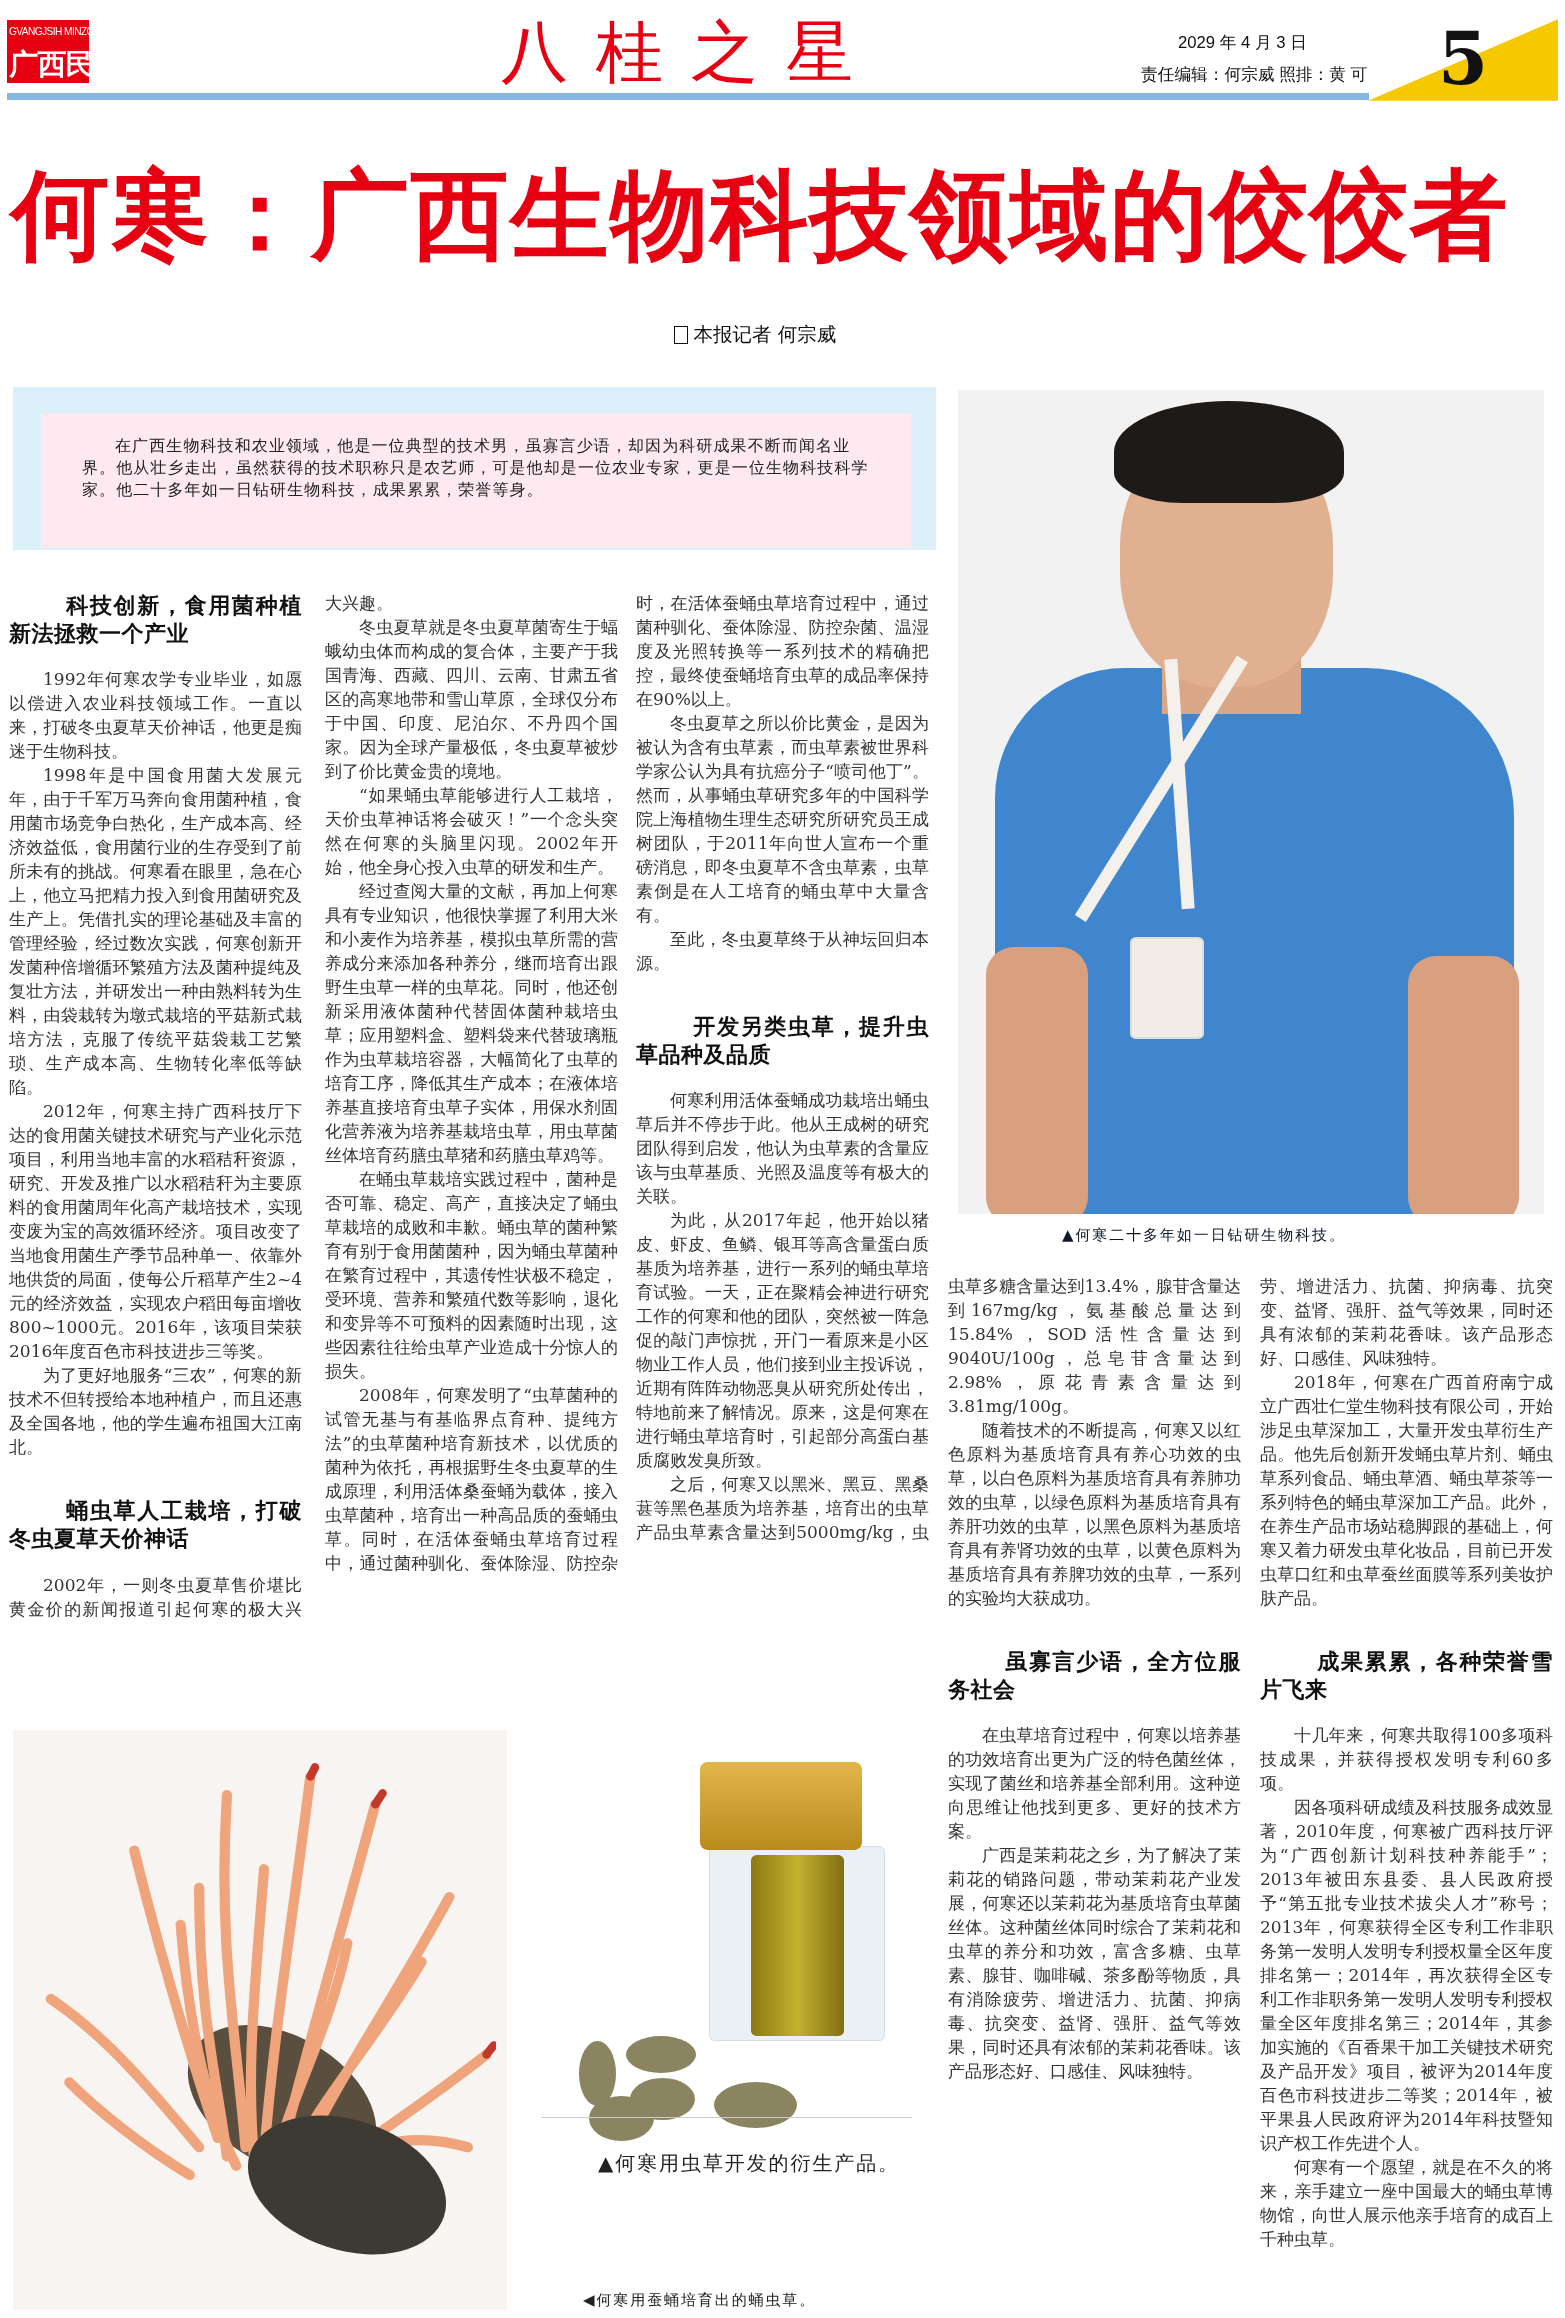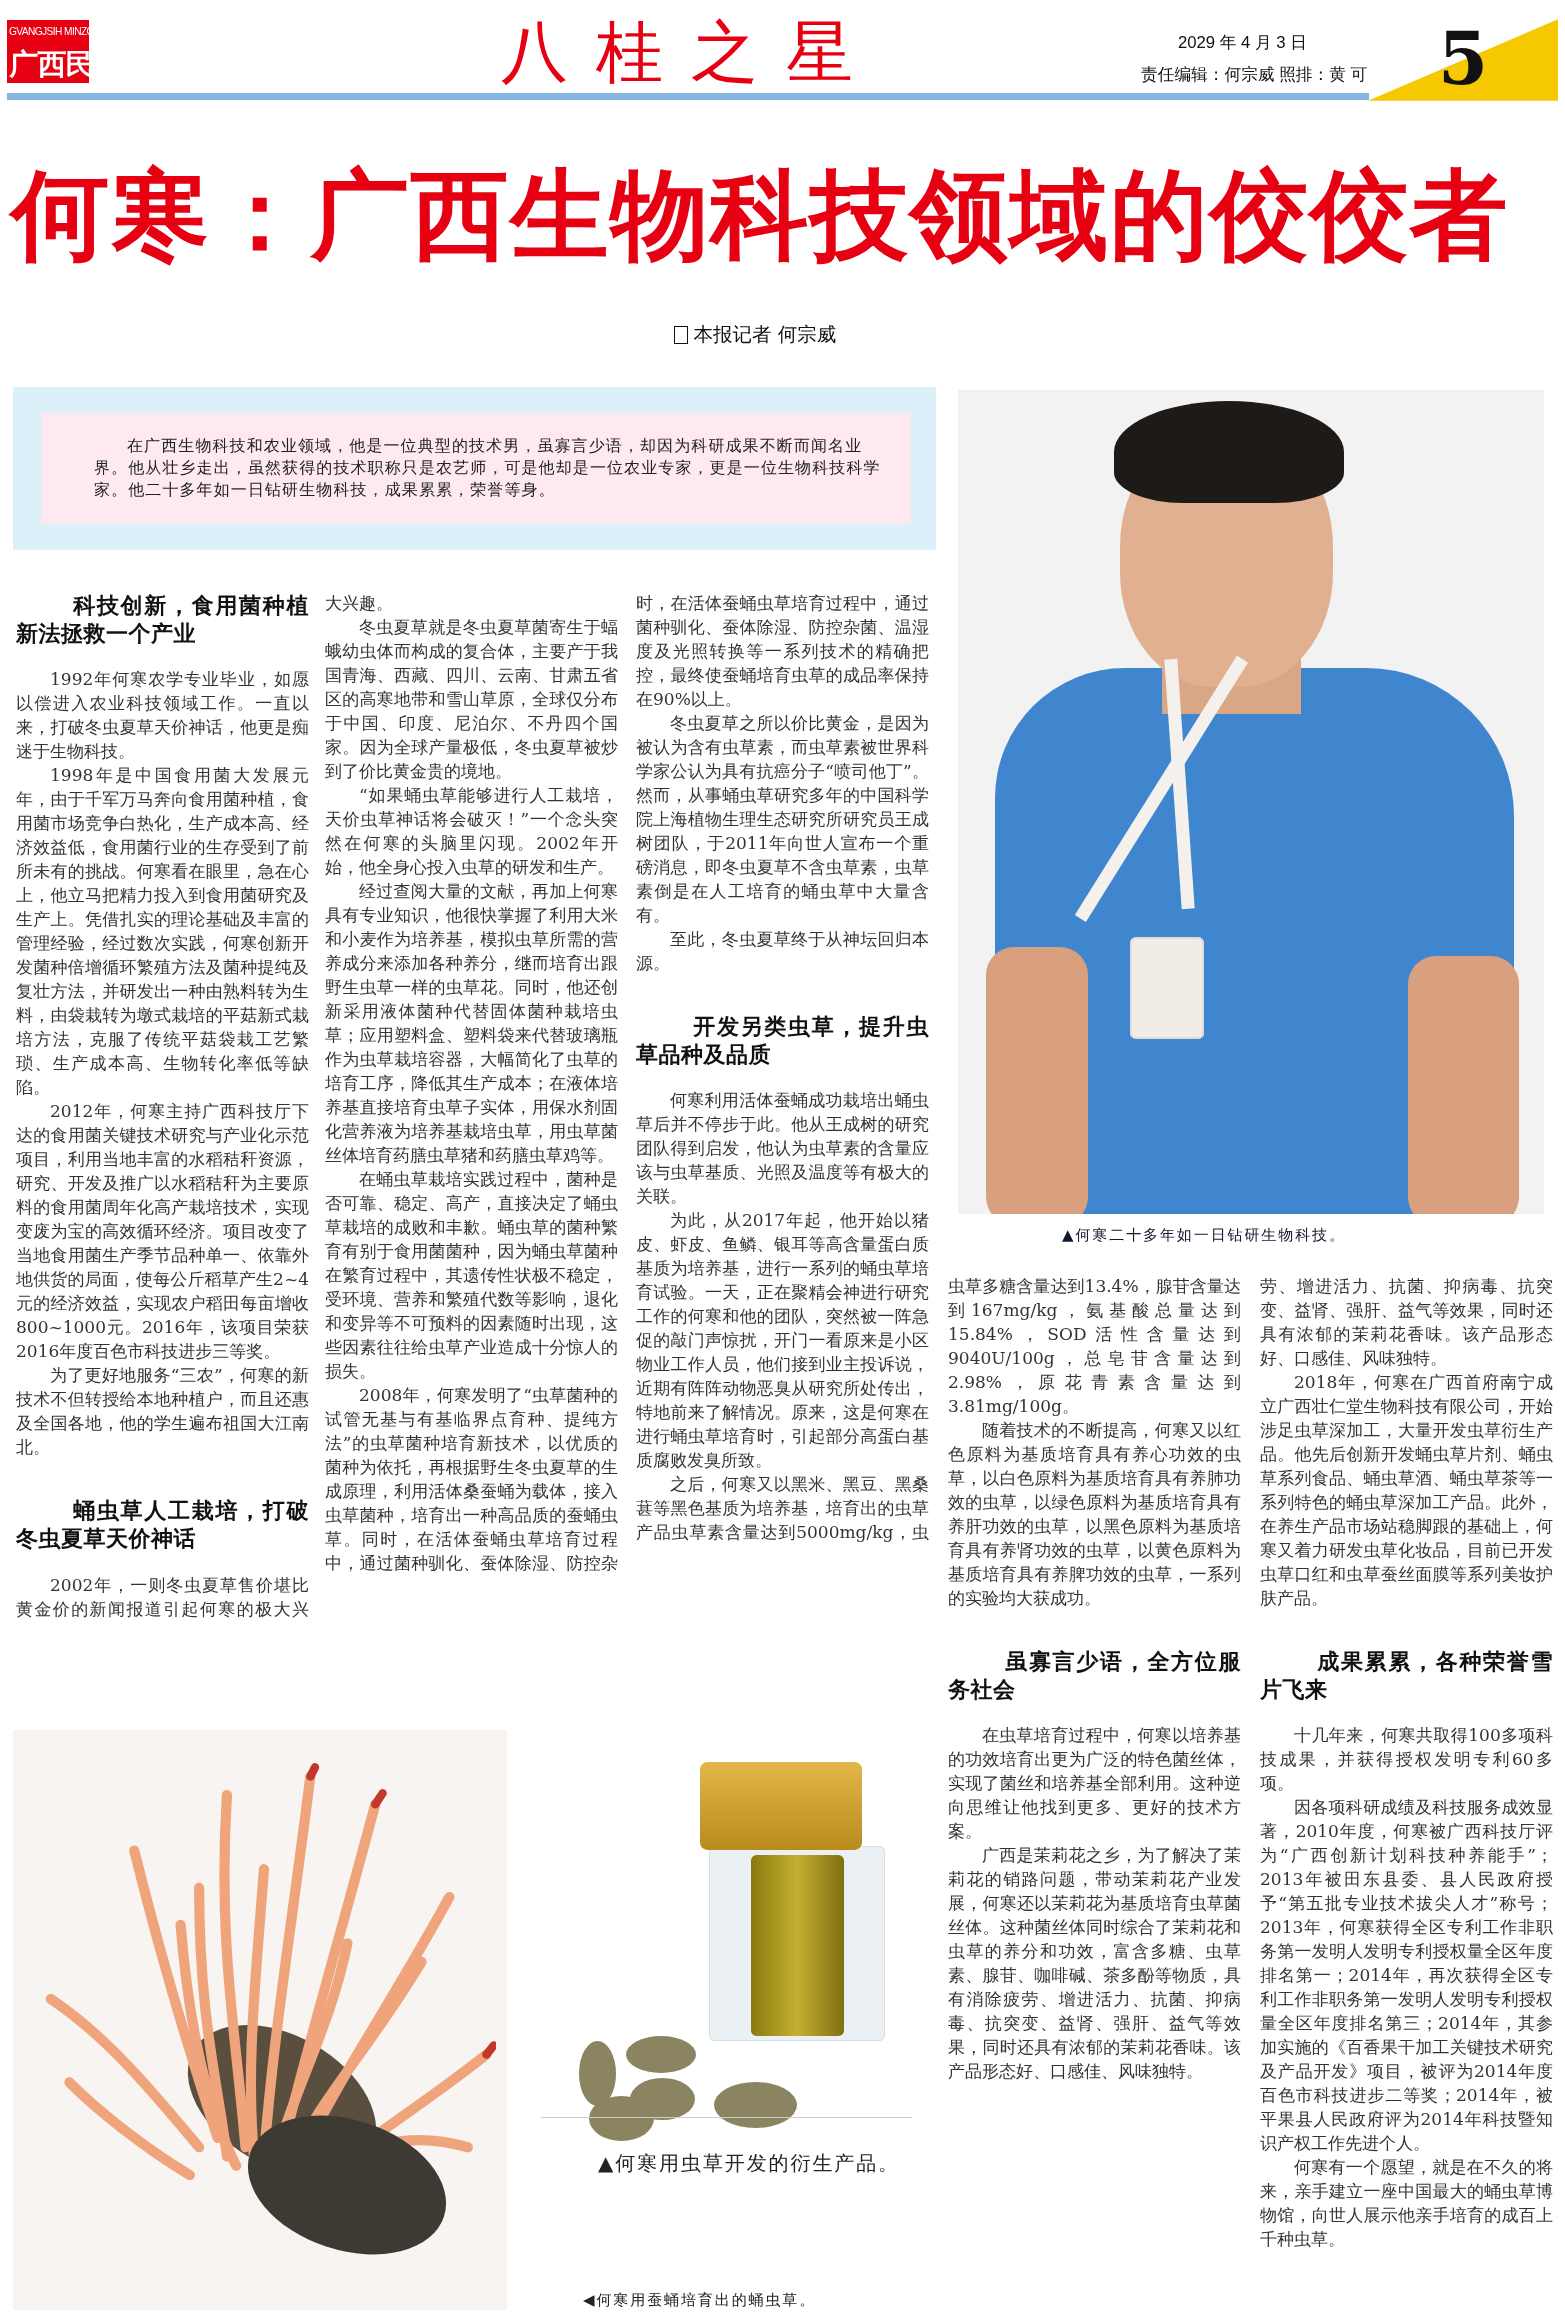--- a/index.html
+++ b/index.html
@@ -17,21 +17,21 @@
   .page-corner { position: absolute; left: 1368px; top: 18.6px; width: 190px; height: 82px; }
   .page-num { position: absolute; left: 1438px; top: 16.7px; font-family: "DejaVu Serif", serif; font-size: 72px; font-weight: bold; color: #111; line-height: 83px; }
 
   
   .headline { position: absolute; left: 11px; top: 150px; width: 1555px; font-family: "DejaVu Sans", sans-serif; font-weight: bold; font-size: 98px; line-height: 130px; color: #e60012; letter-spacing: 1.9px; white-space: nowrap; }
   .byline { position: absolute; left: 674px; top: 321px; font-family: "DejaVu Sans", sans-serif; font-size: 19.5px; color: #111; white-space: nowrap; }
   .byline .box { display: inline-block; width: 14px; height: 17.6px; border: 1.4px solid #111; vertical-align: -2.8px; margin-right: 5.6px; }
 
   
   .intro-outer { position: absolute; left: 13px; top: 387px; width: 923px; height: 163px; background: #dcf0fa; }
-  .intro-inner { position: absolute; left: 28px; top: 26px; width: 870px; height: 111px; background: #fde9ef; padding: 22px 28px 0 53px; }
+  .intro-inner { position: absolute; left: 28px; top: 26px; width: 870px; height: 135px; background: #fde9ef; padding: 22px 28px 0 41px; }
   .intro-text { font-family: "DejaVu Serif", serif; font-size: 16px; line-height: 22px; color: #222; text-indent: 33px; letter-spacing: 1.1px; }
 
   
   .portrait { position: absolute; left: 958px; top: 390px; width: 586px; height: 824px; background: #f2f2f2; overflow: hidden; }
   .portrait .head { position: absolute; left: 162px; top: 37px; width: 213px; height: 260px; background: #e0b090; border-radius: 46% 46% 44% 44%; }
   .portrait .hair { position: absolute; left: 156px; top: 11px; width: 230px; height: 102px; background: #1d1a18; border-radius: 50% 50% 30% 30%; }
   .portrait .neck { position: absolute; left: 204px; top: 241px; width: 139px; height: 83px; background: #d9a686; }
   .portrait .shirt { position: absolute; left: 37px; top: 278px; width: 519px; height: 575px; background: #3f86cf; border-radius: 130px 148px 0 0; }
   .portrait .lanyard { position: absolute; left: 215px; top: 269px; width: 13px; height: 250px; background: #f4f0ec; transform: rotate(-4deg); }
   .portrait .lanyard2 { position: absolute; left: 278px; top: 269px; width: 13px; height: 306px; background: #f4f0ec; transform: rotate(32deg); transform-origin: top; }
@@ -94,21 +94,21 @@
   <div class="arm-r"></div>
   <div class="neck"></div>
   <div class="head"></div>
   <div class="hair"></div>
   <div class="lanyard"></div>
   <div class="lanyard2"></div>
   <div class="badge"></div>
 </div>
 <div class="caption-portrait">▲何寒二十多年如一日钻研生物科技。</div>
 
-<div class="col" style="left:16px; top:591px; width:293px;">
+<div class="col" style="left:9px; top:591px; width:293px;">
   <h3>科技创新，食用菌种植新法拯救一个产业</h3>
   <p>1992年何寒农学专业毕业，如愿以偿进入农业科技领域工作。一直以来，打破冬虫夏草天价神话，他更是痴迷于生物科技。</p>
   <p>1998年是中国食用菌大发展元年，由于千军万马奔向食用菌种植，食用菌市场竞争白热化，生产成本高、经济效益低，食用菌行业的生存受到了前所未有的挑战。何寒看在眼里，急在心上，他立马把精力投入到食用菌研究及生产上。凭借扎实的理论基础及丰富的管理经验，经过数次实践，何寒创新开发菌种倍增循环繁殖方法及菌种提纯及复壮方法，并研发出一种由熟料转为生料，由袋栽转为墩式栽培的平菇新式栽培方法，克服了传统平菇袋栽工艺繁琐、生产成本高、生物转化率低等缺陷。</p>
   <p>2012年，何寒主持广西科技厅下达的食用菌关键技术研究与产业化示范项目，利用当地丰富的水稻秸秆资源，研究、开发及推广以水稻秸秆为主要原料的食用菌周年化高产栽培技术，实现变废为宝的高效循环经济。项目改变了当地食用菌生产季节品种单一、依靠外地供货的局面，使每公斤稻草产生2~4元的经济效益，实现农户稻田每亩增收800~1000元。2016年，该项目荣获2016年度百色市科技进步三等奖。</p>
   <p>为了更好地服务“三农”，何寒的新技术不但转授给本地种植户，而且还惠及全国各地，他的学生遍布祖国大江南北。</p>
   <div class="gap"></div>
   <h3>蛹虫草人工栽培，打破冬虫夏草天价神话</h3>
   <p style="height:48px; overflow:hidden;">2002年，一则冬虫夏草售价堪比黄金价的新闻报道引起何寒的极大兴趣。</p>
 </div>
 

